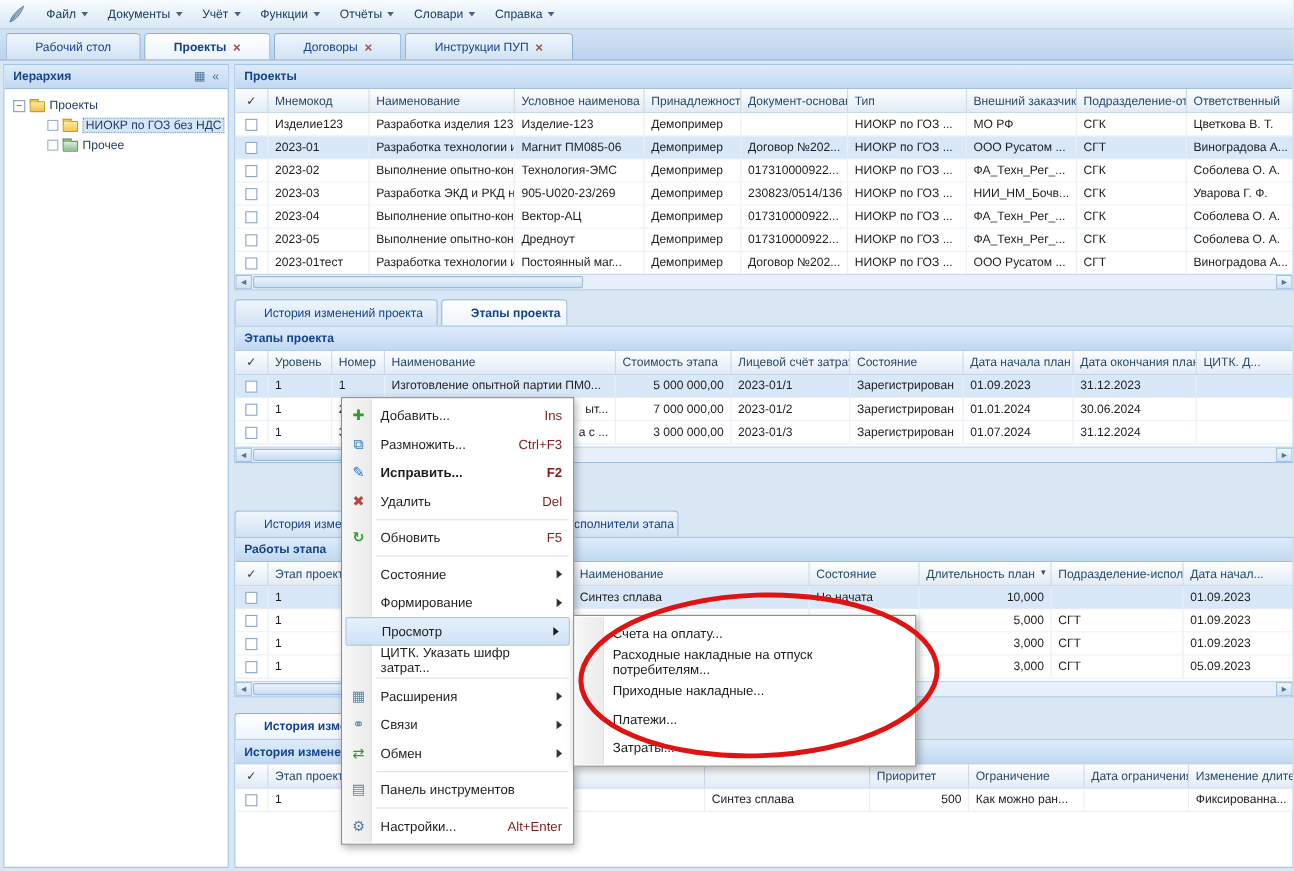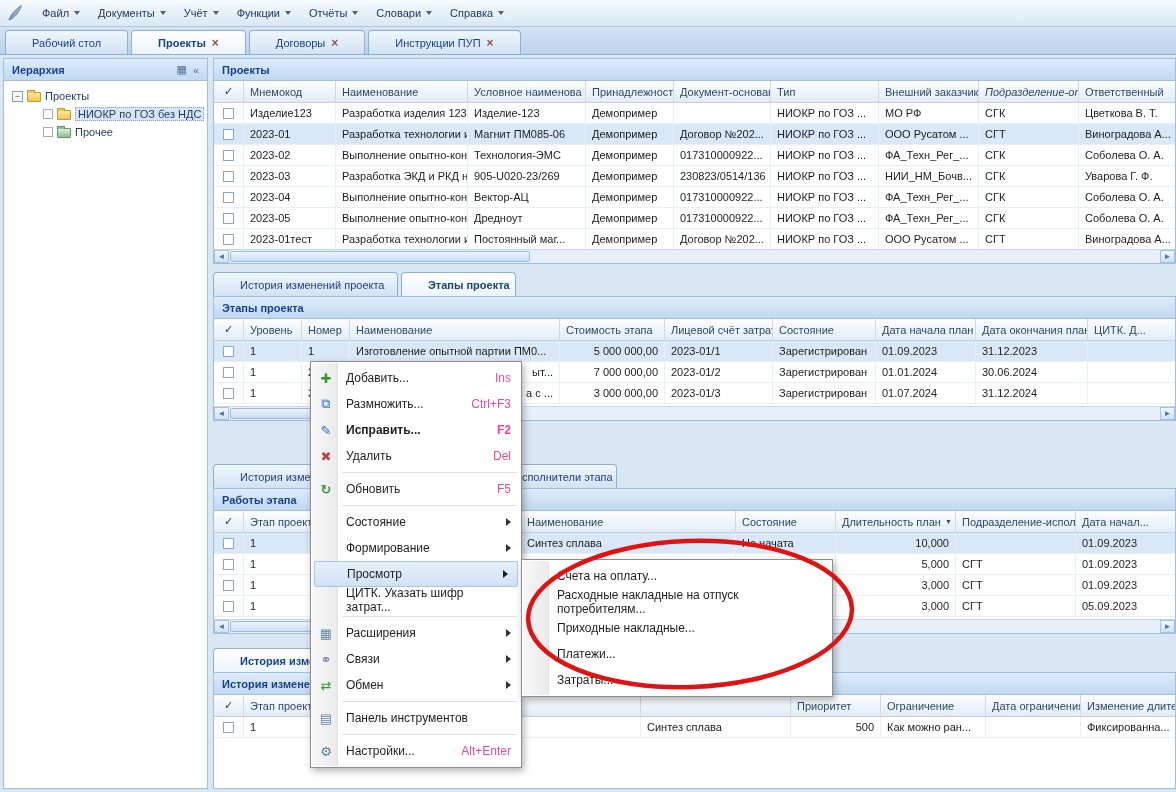--- a/index.html
+++ b/index.html
@@ -70,21 +70,21 @@
   .hdr-icons{margin-left:auto;display:flex;gap:6px;align-items:center;color:#4d6f95;font-weight:normal;}
   .tree-row.sel .tlabel{background:#d6e6f8;border:1px dotted #7da2c5;padding:0 2px;}
 
   
   .ctx{position:absolute;background:#fff;border:1px solid #8e8e8e;box-shadow:2px 3px 7px rgba(0,0,0,.3);
     padding:3px 1px;font-size:12px;}
   .ctx .gutter{position:absolute;left:1px;top:1px;bottom:1px;width:26px;
     background:linear-gradient(90deg,#f7f7f7,#ebebeb);border-right:1px solid #e0e0e0;}
   .mi{position:relative;height:26px;display:flex;align-items:center;padding-left:34px;padding-right:9px;color:#1e1e1e;}
   .mi .ico{position:absolute;left:4px;width:20px;text-align:center;font-size:13px;}
-  .mi .sc{margin-left:auto;padding-left:22px;color:#ec4899;}
+  .mi .sc{margin-left:auto;padding-left:22px;color:#7f1d1d;}
   .mi .sub{margin-left:auto;width:0;height:0;border-top:4px solid transparent;border-bottom:4px solid transparent;border-left:5px solid #333;}
   .mi.bold{font-weight:bold;}
   .mi.hl{background:linear-gradient(#e6f0fc,#cfe2f6);border:1px solid #a9c6e5;border-radius:2px;margin:0 2px;padding-left:32px;height:26px;}
   .mi.hl .sub{border-left-color:#1e1e1e;}
   .sep{height:1px;background:#e1e1e1;margin:3px 3px 3px 30px;}
   #context-menu{left:310px;top:361px;width:212px;z-index:50;}
   #view-submenu{left:521px;top:559px;width:312px;z-index:55;}
   #view-submenu .mi{height:26px;}
   .ico.add-icon{color:#2f9a2f;} .ico.duplicate-icon{color:#3a7ac0;} .ico.edit-icon{color:#2a6fc0;}
   .ico.delete-icon{color:#c04040;} .ico.refresh-icon{color:#2f9a2f;font-weight:bold;}
@@ -205,21 +205,21 @@
   <div>
       <div class="grid-header">
         <div class="gh-cell chk-col" style="width: 30px;">✓</div>
         <div class="gh-cell" style="width: 92px;">Мнемокод</div>
         <div class="gh-cell" style="width: 132px;">Наименование</div>
         <div class="gh-cell" style="width: 118px;">Условное наименова</div>
         <div class="gh-cell" style="width: 88px;">Принадлежность</div>
         <div class="gh-cell" style="width: 97px;">Документ-основан</div>
         <div class="gh-cell" style="width: 108px;">Тип</div>
         <div class="gh-cell" style="width: 100px;">Внешний заказчик</div>
-        <div class="gh-cell" style="width: 100px; font-style: italic;">Подразделение-от</div>
+        <div class="gh-cell" style="width: 100px;">Подразделение-от</div>
         <div class="gh-cell" style="width: 98px;">Ответственный</div>
       </div>
       <div class="grid-row">
         <div class="g-cell chk" style="width: 30px;">
           <span class="chkbox"></span>
         </div>
         <div class="g-cell" style="width: 92px;">Изделие123</div>
         <div class="g-cell" style="width: 132px;">Разработка изделия 123</div>
         <div class="g-cell" style="width: 118px;">Изделие-123</div>
         <div class="g-cell" style="width: 88px;">Демопример</div>

